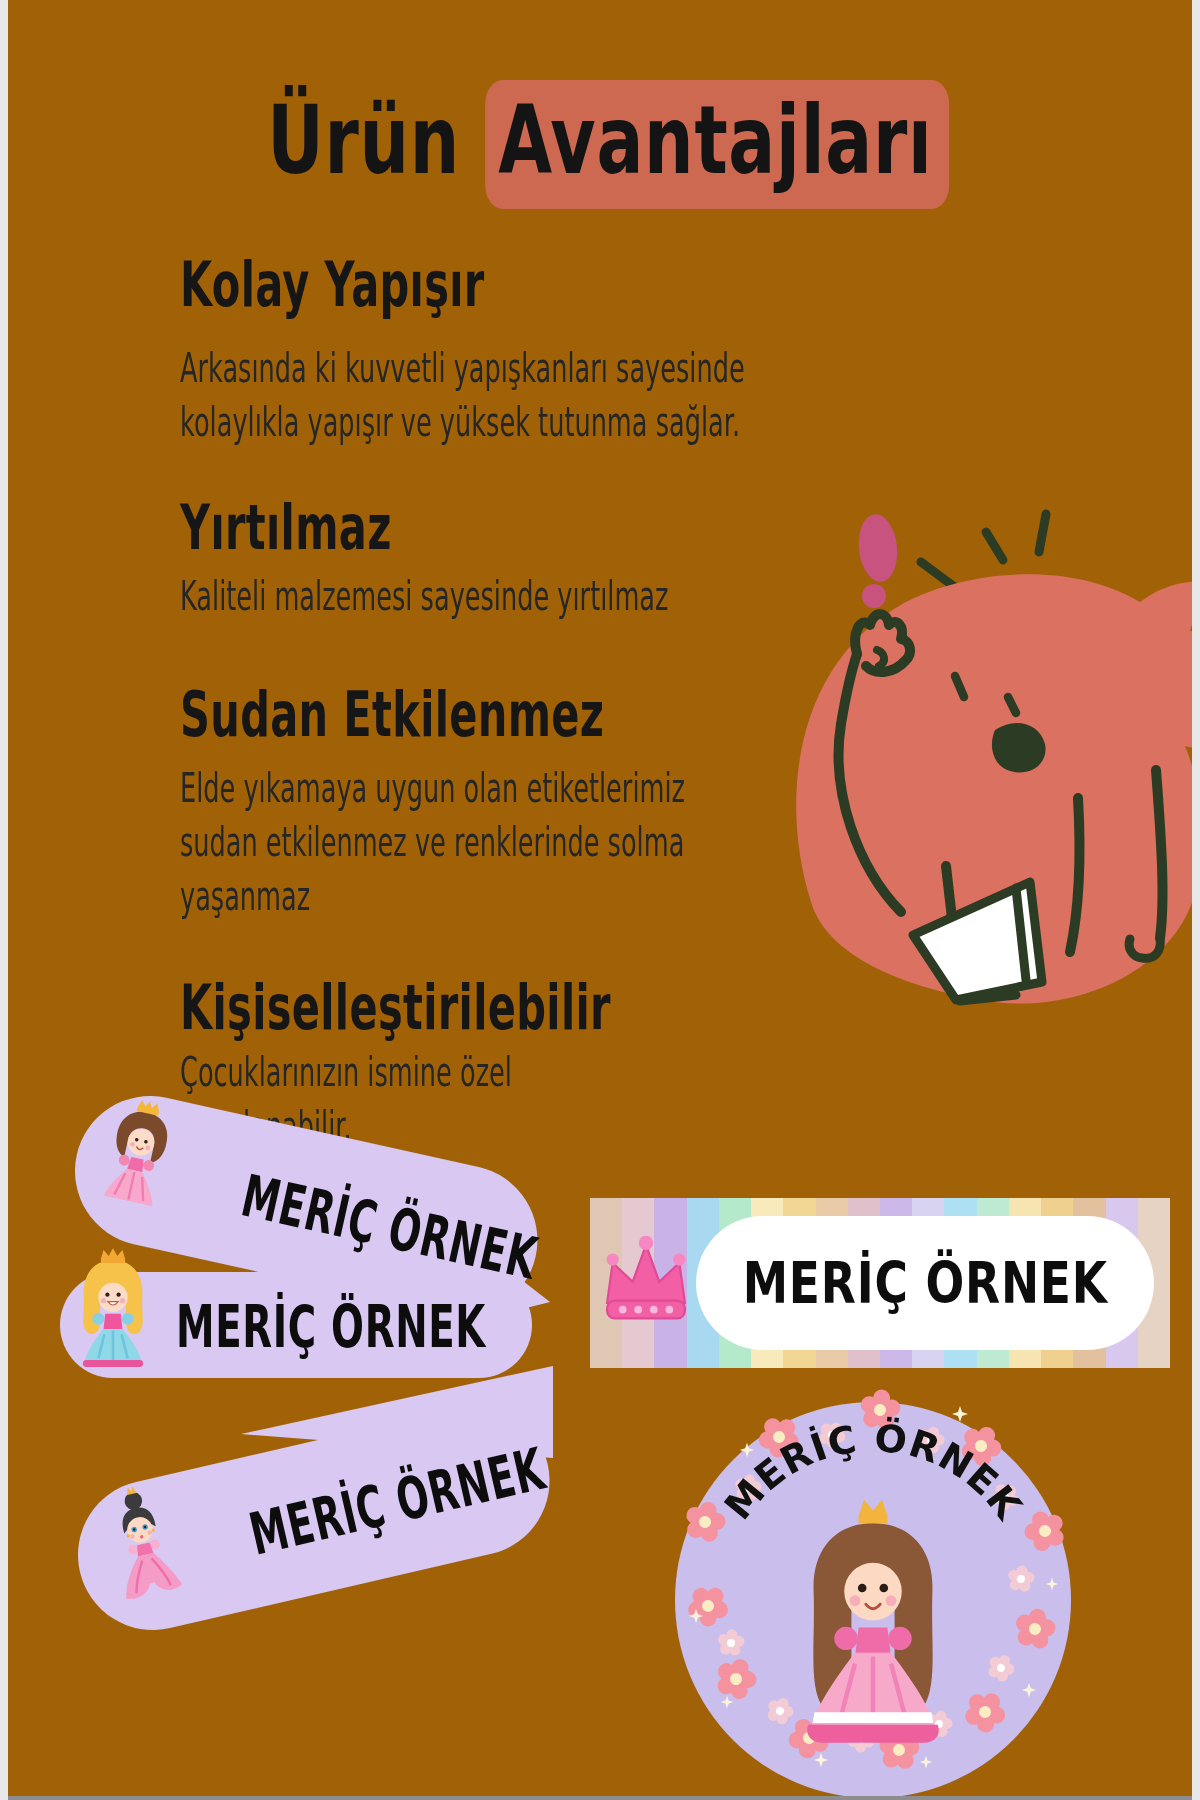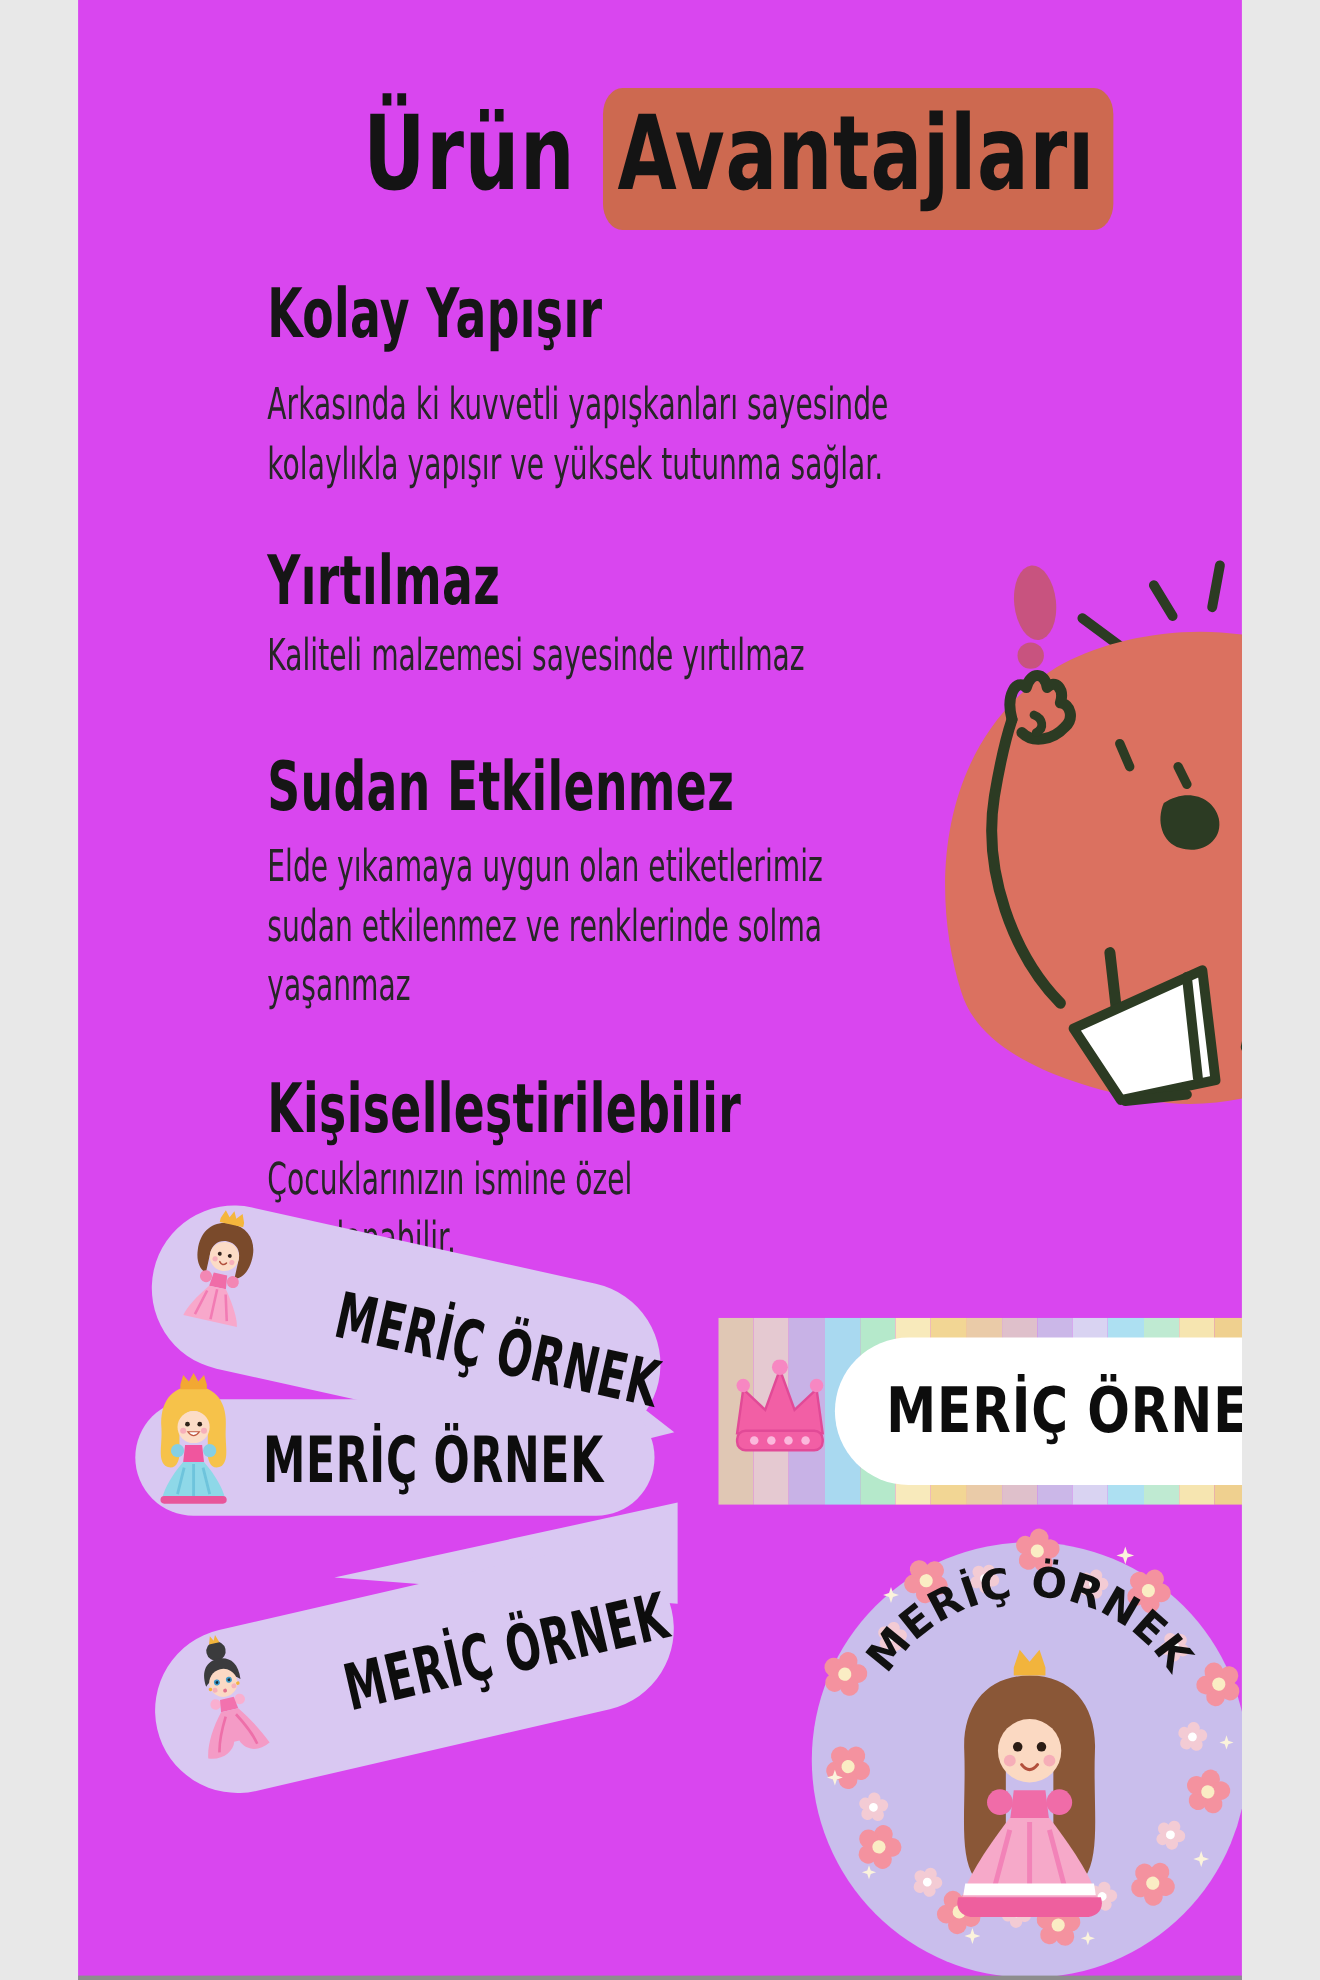--- a/index.html
+++ b/index.html
@@ -1,16 +1,16 @@
 <!DOCTYPE html>
 <html><head>
 <meta charset="utf-8">
 <style>
   html,body{margin:0;padding:0;background:#e8e8e8;}
-  #canvas{position:relative;width:1058px;height:1800px;margin:0 auto;background:#d946ef;overflow:hidden;
+  #canvas{position:relative;width:1184px;height:1800px;margin:0 auto;background:#a16207;overflow:hidden;
           font-family:"DejaVu Sans",sans-serif;}
 
   
   .title{position:absolute;top:86px;left:0;width:1200px;text-align:center;
          font-weight:bold;font-size:94px;color:#141414;letter-spacing:1px;
          transform:scaleX(0.74);transform-origin:50% 0;white-space:pre;}
   .title .hl{background:#CD6950;border-radius:24px;padding:6px 22px 14px 18px;}
 
   
   .sec-h{position:absolute;left:172px;font-weight:bold;font-size:62px;color:#161616;

